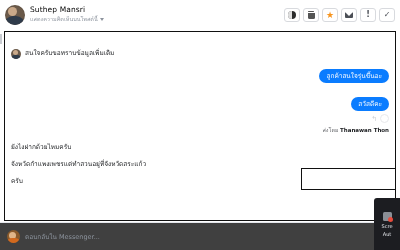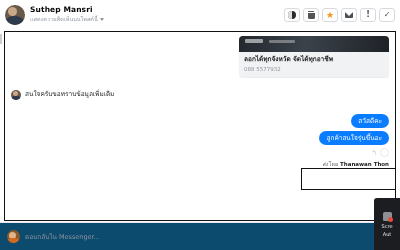--- a/index.html
+++ b/index.html
@@ -21,21 +21,21 @@
   .hdr-left{display:flex;align-items:center;gap:5px;flex:1;min-width:0;}
   .avatar{
     width:20px;height:20px;border-radius:50%;flex:0 0 auto;
     background:#6b5a4a;position:relative;overflow:hidden;
     box-shadow:inset 0 0 0 1px rgba(0,0,0,.06);
   }
   .avatar::before{content:"";position:absolute;left:3px;top:2px;width:9px;height:9px;
     border-radius:50%;background:#caa98a;}
   .avatar::after{content:"";position:absolute;left:-1px;top:11px;width:21px;height:12px;
     border-radius:9px 9px 0 0;background:#2f3b4a;}
-  .hdr-name{font-size:7.5px;font-weight:bold;color:#050505;line-height:10px;letter-spacing:.1px;}
+  .hdr-name{font-size:7.5px;font-weight:normal;color:#050505;line-height:10px;letter-spacing:.1px;}
   .hdr-sub{
     font-size:5.5px;color:#8d949e;line-height:9px;
     display:flex;align-items:center;gap:2px;white-space:nowrap;
     overflow:hidden;max-width:120px;
   }
   .caret{
     width:0;height:0;border-left:2.5px solid transparent;border-right:2.5px solid transparent;
     border-top:3px solid #8d949e;display:inline-block;flex:0 0 auto;
   }
   .hdr-actions{display:flex;align-items:center;gap:3px;}
@@ -116,21 +116,21 @@
     position:absolute;right:-2px;top:136px;width:96px;height:22px;
     background:#fff;border:1px solid #111;box-sizing:border-box;
   }
 
   .msg-lines{margin-left:0;margin-top:8px;}
   .msg-lines .txt-plain{margin-bottom:7px;}
 
   
   .composer{
     position:absolute;left:0;bottom:0;width:400px;height:28px;
-    background:#0c4a6e;border-top:1px solid #e4e6eb;
+    background:#404040;border-top:1px solid #e4e6eb;
     display:flex;align-items:center;gap:5px;padding:0 7px;box-sizing:border-box;
   }
   .comp-av{
     width:13px;height:13px;border-radius:50%;flex:0 0 auto;
     background:#8a5a2b;position:relative;overflow:hidden;
   }
   .comp-av::before{content:"";position:absolute;left:2px;top:1.5px;width:7px;height:7px;
     border-radius:50%;background:#e0b588;}
   .comp-av::after{content:"";position:absolute;left:-1px;top:8px;width:15px;height:7px;
     border-radius:6px 6px 0 0;background:#d2691e;}
@@ -189,52 +189,48 @@
         <span class="chk">✓</span>
       </div>
     </div>
   </div>
 
   <div class="leftnotch"></div>
 
   <div class="thread">
     <div class="scroll">
 
-      <div class="row right">
-        <div class="card">
-          <div class="card-img"></div>
-          <div class="card-body">
-            <div class="card-title">ลอกได้ทุกจังหวัด จัดได้ทุกอาชีพ</div>
-            <div class="card-sub">088 5577932</div>
-          </div>
-        </div>
-      </div>
 
       <div class="row left" style="margin-top:12px;margin-bottom:10px;text-align:right;">
         <div class="mini-av"></div>
         <div class="txt-plain">สนใจครับขอทราบข้อมูลเพิ่มเติม</div>
       </div>
 
+      <div class="bubrow">
+        <div class="bubble">ลูกค้าสนใจรุ่นขึ้นอะ</div>
+      </div>
       <div class="bubrow" style="margin-top:14px;">
         <div class="bubble">สวัสดีคะ</div>
-      </div>
-      <div class="bubrow">
-        <div class="bubble">ลูกค้าสนใจรุ่นขึ้นอะ</div>
       </div>
       <div class="bubrow">
         <div class="react">
           <span class="reply-ic">↰</span>
           <span class="emoji-ic"></span>
         </div>
       </div>
       <div class="sentby">
         <span>ส่งโดย</span>
         <b>Thanawan Thon</b>
       </div>
 
+      <div class="msg-lines">
+        <div class="txt-plain">ยังไงฝากด้วยไหมครับ</div>
+        <div class="txt-plain">จังหวัดกำแพงเพชรแต่ทำสวนอยู่ที่จังหวัดสระแก้ว</div>
+        <div class="txt-plain">ครับ</div>
+      </div>
 
     </div>
 
     <div class="tipbox"></div>
   </div>
 
   <div class="topline"></div>
 
   <div class="composer">
     <div class="comp-av"></div>

